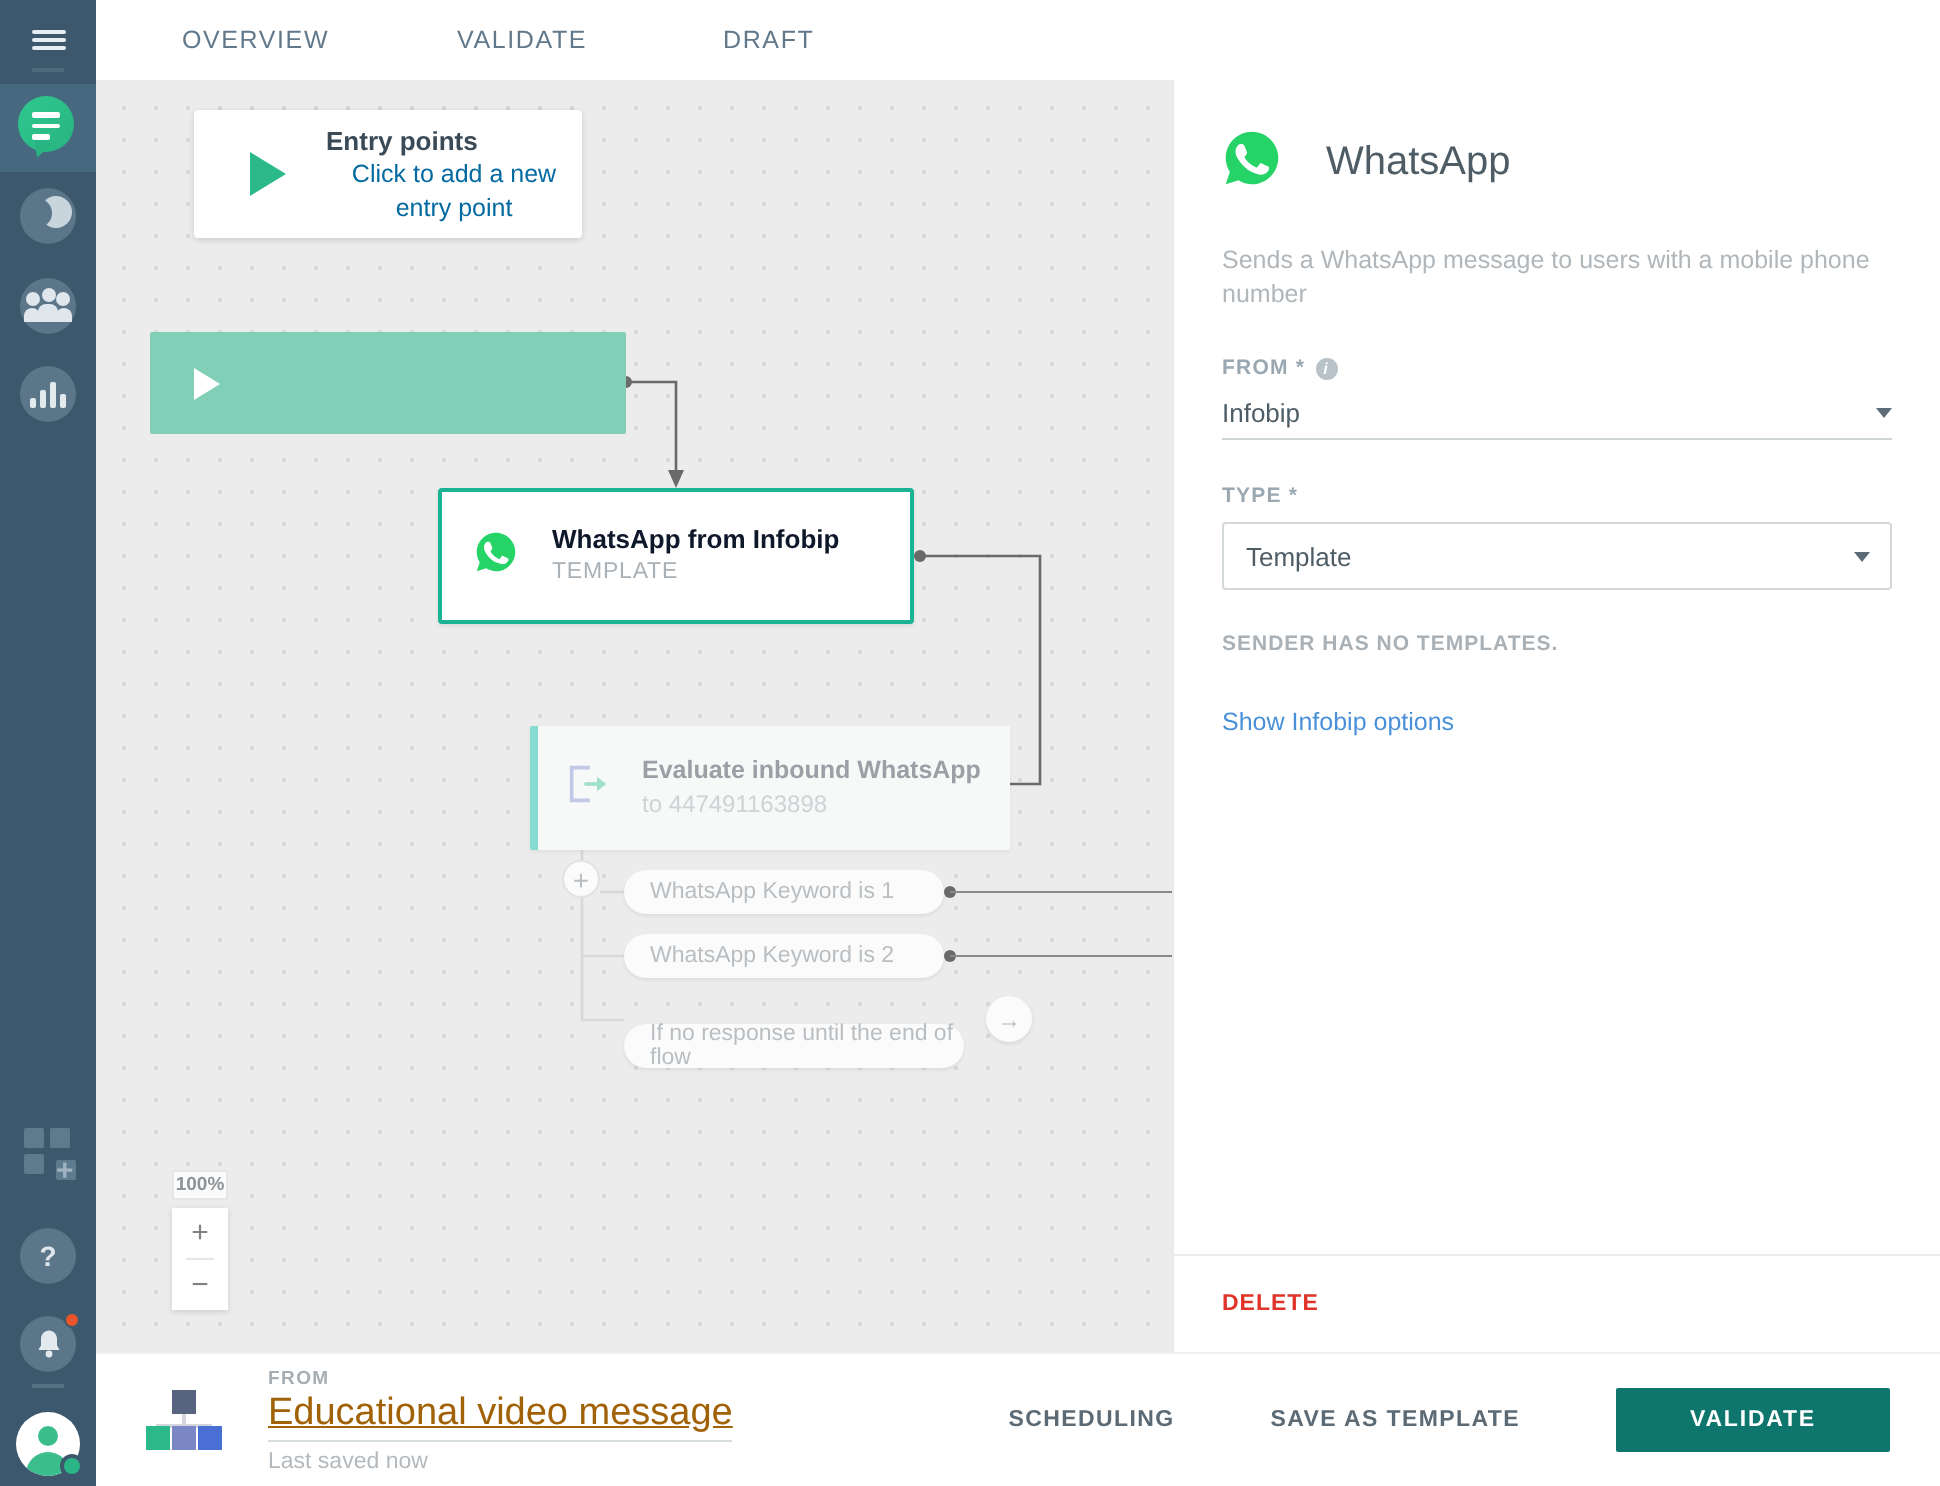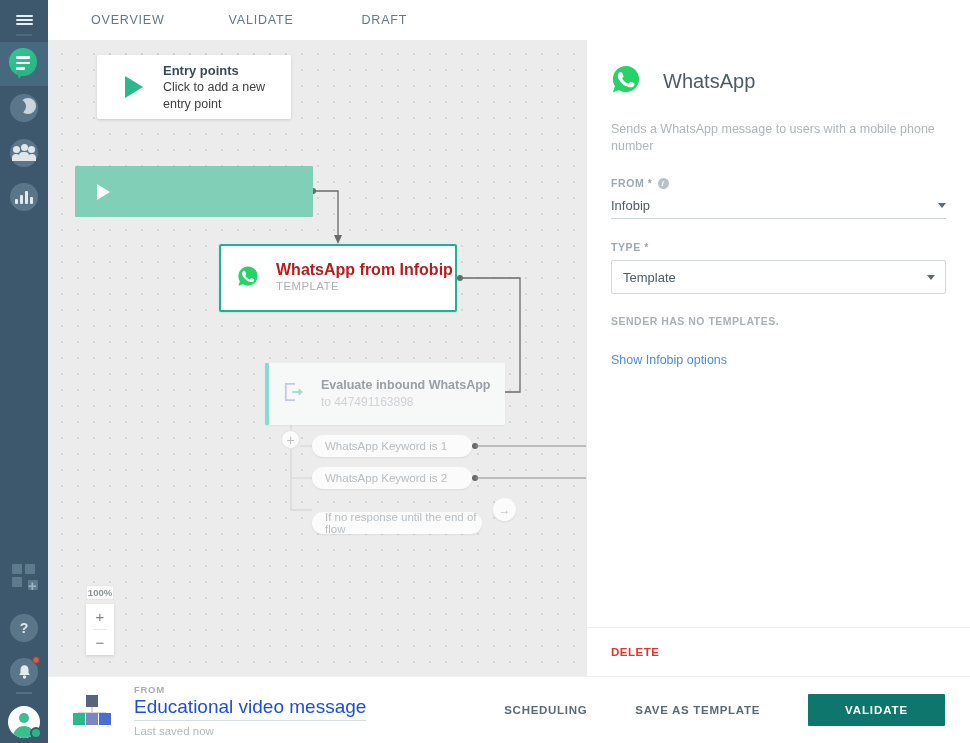--- a/index.html
+++ b/index.html
@@ -124,21 +124,21 @@
     box-shadow: 0 1px 3px rgba(0,0,0,0.14);
     display: flex; align-items: center; cursor: pointer; margin-left: 12px;
   }
   .entry-play {
     width: 0; height: 0; margin-left: 28px; margin-right: 20px;
     border-top: 11px solid transparent;
     border-bottom: 11px solid transparent;
     border-left: 18px solid #2bb98a;
   }
   .entry-title { font-size: 13px; font-weight: 700; color: #3a4a57; line-height: 17px; }
-  .entry-sub { font-size: 12.5px; color: #404040; line-height: 17px; }
+  .entry-sub { font-size: 12.5px; color: #0369a1; line-height: 17px; text-align: center; }
 
   .audience-card {
     left: 27px; top: 126px; width: 238px; height: 51px;
     background: #80cfb6; border-radius: 1px; display: flex; align-items: center;
     cursor: pointer;
   }
   .audience-play {
     width: 0; height: 0; margin-left: 22px; margin-right: 24px;
     border-top: 8px solid transparent;
     border-bottom: 8px solid transparent;
@@ -147,21 +147,21 @@
   .audience-title { font-size: 12.5px; font-weight: 700; color: #ffffff; line-height: 16px; }
   .audience-sub { font-size: 12px; color: #eaf7f2; line-height: 16px; }
 
   .wa-card {
     left: 171px; top: 204px; width: 238px; height: 68px;
     background: #ffffff; border: 2px solid #1ab394; border-radius: 2px;
     display: flex; align-items: center; cursor: pointer;
     box-shadow: 0 1px 2px rgba(0,0,0,0.08);
   }
   .wa-card .wa-ic { margin-left: 16px; margin-right: 17px; }
-  .wa-title { font-size: 16px; font-weight: 700; color: #b91c1c; line-height: 17px; }
+  .wa-title { font-size: 13px; font-weight: 700; color: #0f172a; line-height: 17px; }
   .wa-sub { font-size: 11.5px; color: #aab1b6; letter-spacing: 0.4px; line-height: 17px; }
 
   .eval-card {
     left: 217px; top: 323px; width: 240px; height: 62px;
     background: #f7f8f8; border-left: 4px solid #86dcd0; border-radius: 1px;
     display: flex; align-items: center; cursor: pointer;
     box-shadow: 0 1px 2px rgba(0,0,0,0.05);
   }
   .eval-ic { margin-left: 14px; margin-right: 16px; }
   .eval-title { font-size: 12.5px; font-weight: 700; color: #9aa0a5; line-height: 17px; }
@@ -266,22 +266,22 @@
   }
   .flow-icon { position: relative; width: 40px; height: 30px; margin-left: 24px; }
   .fi-top { position: absolute; left: 14px; top: 0; width: 12px; height: 12px; background: #57637f; }
   .fi-vert { position: absolute; left: 19px; top: 12px; width: 2px; height: 6px; background: #d3d6dd; }
   .fi-horiz { position: absolute; left: 6px; top: 17px; width: 28px; height: 2px; background: #d3d6dd; }
   .fi-drop { position: absolute; top: 19px; width: 2px; height: 5px; background: #d3d6dd; }
   .fi-b { position: absolute; top: 18px; width: 12px; height: 12px; }
   .meta { margin-left: 22px; }
   .meta-status { font-size: 9.5px; color: #a7aeb3; letter-spacing: 0.7px; font-weight: 700; }
   .meta-name {
-    font-size: 19px; color: #1d4ed8; margin-top: 1px; padding-bottom: 2px;
-    border-bottom: 1px solid #d8dde0; display: inline-block; cursor: text;
+    font-size: 19px; color: #a16207; margin-top: 1px; padding-bottom: 2px;
+    border-bottom: 1px solid #d8dde0; display: inline-block; cursor: text; text-decoration: underline;
   }
   .meta-saved { font-size: 11.5px; color: #b3b9bd; margin-top: 4px; }
   .bb-actions { margin-left: auto; display: flex; align-items: center; }
   .bb-link {
     font-size: 11.5px; font-weight: 700; color: #5b6a75; letter-spacing: 0.7px;
     cursor: pointer; margin-right: 48px;
   }
   .btn-validate {
     background: #0f766e; color: #ffffff; font-size: 11.5px; font-weight: 700;
     letter-spacing: 0.9px; width: 137px; height: 32px; border: none; border-radius: 1px;

